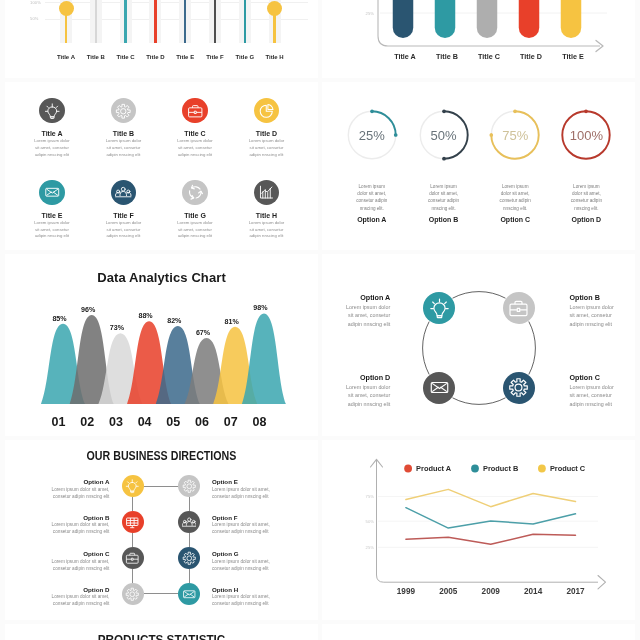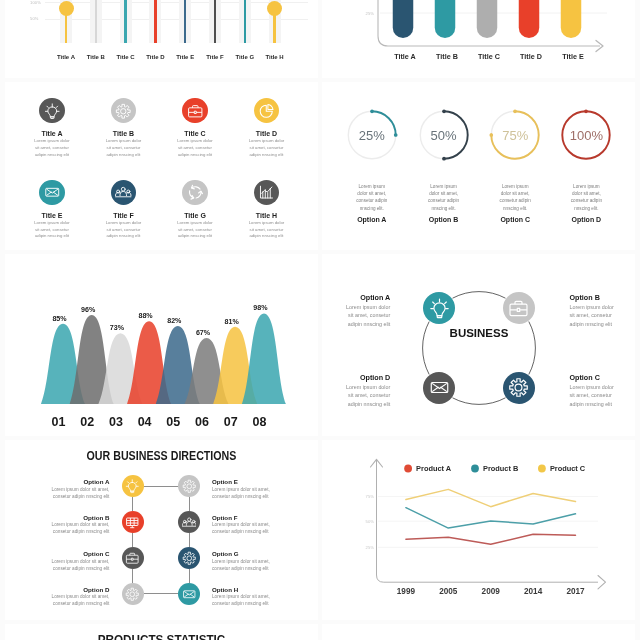--- a/index.html
+++ b/index.html
@@ -319,20 +319,21 @@
         <div class="pr-body" style="left: 556.4px; top: 182.5px;">
           <div>Lorem ipsum</div>
           <div>dolor sit amet,</div>
           <div>consetur adipin</div>
           <div>nnscing elit.</div>
         </div>
         <div class="pr-opt" style="left: 546.4px; top: 215.5px;">Option D</div>
       </div>
   </div>
   <div class="panel p5" id="p5">
+    <div class="dac-title">Data Analytics Chart</div>
     <svg class="dac-svg" width="313" height="182" viewBox="0 0 313 182">
       <g class="dac-curves">
           <path d="M36 150 C45.68 125.904 44.36 70.17999999999999 58 69.67999999999999 C71.64 70.17999999999999 70.32 125.904 80 150 Z" fill="#3ba7b0" fill-opacity="0.86"></path>
           <path d="M64.7 150 C74.38 123.2904 73.06 61.46799999999999 86.7 60.96799999999999 C100.34 61.46799999999999 99.02000000000001 123.2904 108.7 150 Z" fill="#6d6d6d" fill-opacity="0.86"></path>
           <path d="M93.4 150 C103.08000000000001 128.7552 101.76 79.684 115.4 79.184 C129.04000000000002 79.684 127.72 128.7552 137.4 150 Z" fill="#d9d9d9" fill-opacity="0.86"></path>
           <path d="M122.1 150 C131.78 125.19120000000001 130.45999999999998 67.804 144.1 67.304 C157.74 67.804 156.42 125.19120000000001 166.1 150 Z" fill="#e8402a" fill-opacity="0.86"></path>
           <path d="M150.8 150 C160.48000000000002 126.6168 159.16000000000003 72.556 172.8 72.056 C186.44 72.556 185.12 126.6168 194.8 150 Z" fill="#3c6a8c" fill-opacity="0.86"></path>
           <path d="M179.5 150 C189.18 130.1808 187.86 84.436 201.5 83.936 C215.14 84.436 213.82 130.1808 223.5 150 Z" fill="#7d7d7d" fill-opacity="0.86"></path>
           <path d="M208.2 150 C217.88 126.8544 216.56 73.348 230.2 72.848 C243.83999999999997 73.348 242.51999999999998 126.8544 252.2 150 Z" fill="#f6c341" fill-opacity="0.86"></path>
           <path d="M236.89999999999998 150 C246.57999999999998 122.8152 245.26 59.884 258.9 59.384 C272.53999999999996 59.884 271.21999999999997 122.8152 280.9 150 Z" fill="#3ba7b0" fill-opacity="0.86"></path>
@@ -363,21 +364,20 @@
     <div class="bc-host">
       <svg class="bc-ring" width="640" height="250" viewBox="0 0 640 250">
         <g class="bc-arcs">
             <path d="M452.5218038588758 44.20175576275651 A56.4 56.4 0 0 1 505.4781961411243 44.20175576275653" fill="none" stroke="#3b3b3b" stroke-width="0.8"></path>
             <path d="M528.7982442372435 67.52180385887576 A56.4 56.4 0 0 1 528.7982442372435 120.47819614112424" fill="none" stroke="#3b3b3b" stroke-width="0.8"></path>
             <path d="M505.4781961411243 143.79824423724347 A56.4 56.4 0 0 1 452.5218038588758 143.7982442372435" fill="none" stroke="#3b3b3b" stroke-width="0.8"></path>
             <path d="M429.20175576275653 120.47819614112426 A56.4 56.4 0 0 1 429.20175576275653 67.52180385887576" fill="none" stroke="#3b3b3b" stroke-width="0.8"></path>
           </g>
       </svg>
       <div class="bc-center">
-        <div>BUSINESS</div>
       </div>
     <div class="bc-circ" style="left: 423.119px; top: 292.119px; width: 32px; height: 32px; background: rgb(46, 154, 163);">
           <svg width="21" height="21" viewBox="0 0 24 24">
             <g fill="none" stroke="#ffffff" stroke-width="1.35" stroke-linecap="round" stroke-linejoin="round">
               <path d="M12 4.1 V1.3 M6.1 6.5 L4.2 4.6 M17.9 6.5 L19.8 4.6 M5.0 12.1 H2.1 M19.0 12.1 H21.9"></path>
               <path d="M12 5.6 C8.2 5.6 5.6 8.5 5.6 11.6 c0 2.4 1.6 3.9 2.7 5.5 0.7 1.0 0.9 2.0 0.9 3.0 h5.6 c0-1.0 0.2-2.0 0.9-3.0 1.1-1.6 2.7-3.1 2.7-5.5 C18.4 8.5 15.8 5.6 12 5.6 Z"></path>
               <path d="M9.4 20.2 h5.2 v1.6 a0.7 0.7 0 0 1 -0.7 0.7 h-3.8 a0.7 0.7 0 0 1 -0.7 -0.7 Z"></path>
             </g>
           </svg>
         </div>

